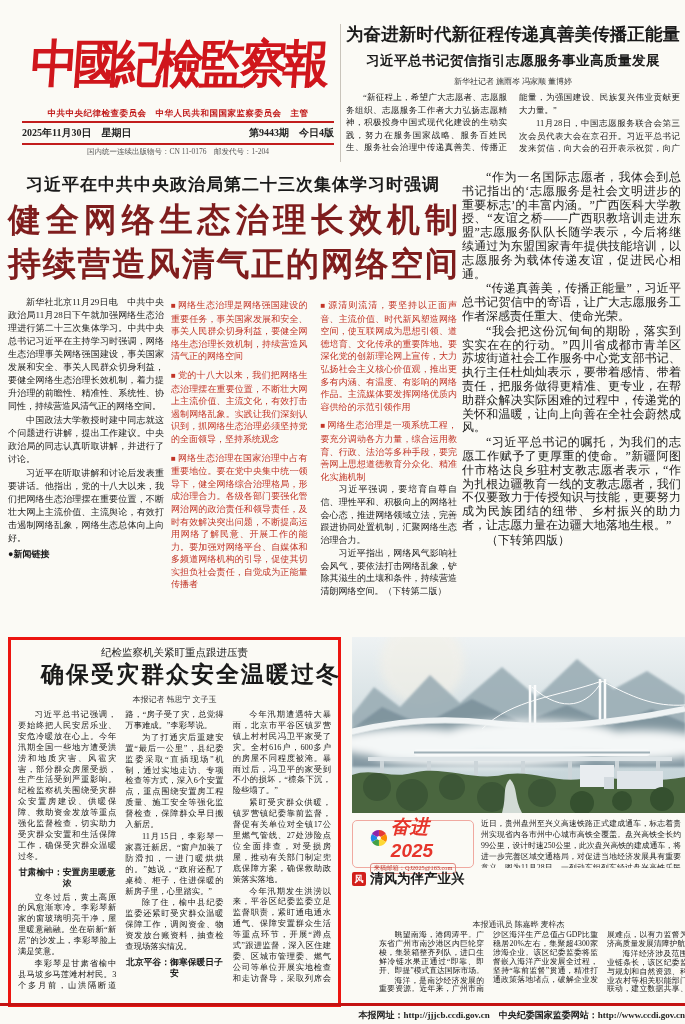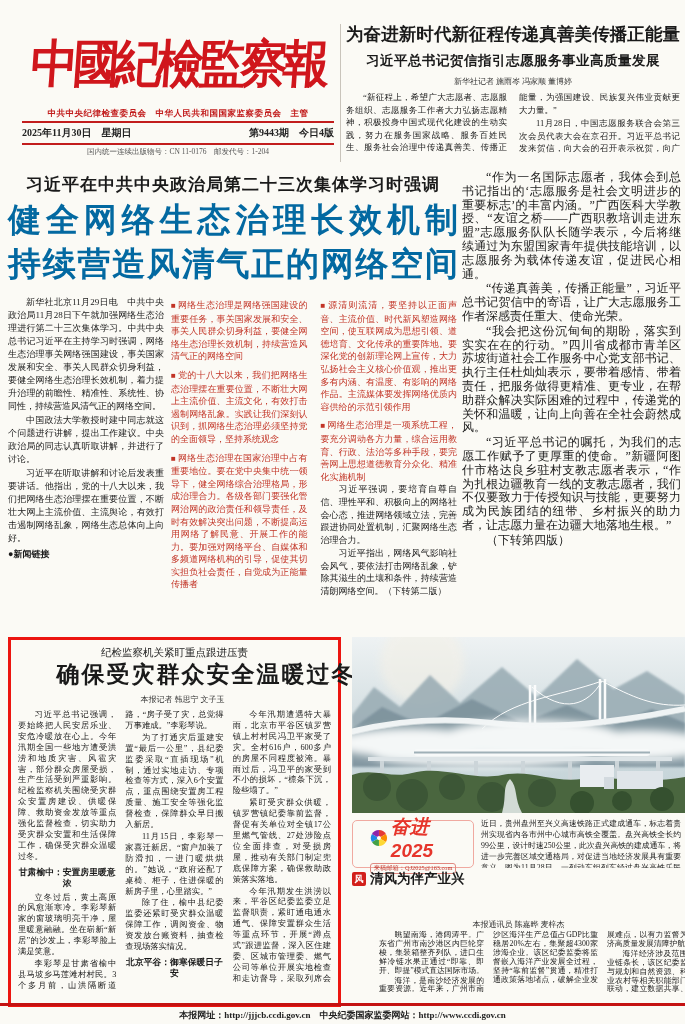--- a/index.html
+++ b/index.html
@@ -20,39 +20,39 @@
   .vdiv{left:340px;top:24px;width:1px;height:138px;background:#c9c4bb;}
 
   
   .tr-headline{left:346px;top:22px;width:334px;font-size:17.5px;font-weight:900;text-align:justify;text-align-last:justify;line-height:24px;}
   .tr-subhead{left:350px;top:52px;width:326px;font-size:13.5px;font-weight:bold;text-align:center;letter-spacing:0.5px;}
   .tr-byline{left:346px;top:76px;width:334px;text-align:center;font-size:8px;color:#333;}
   .tr-body{left:346px;top:91px;width:334px;height:75px;column-count:2;column-gap:12px;font-size:8.5px;line-height:12.6px;overflow:hidden;}
 
   
   .main-kicker{left:8px;top:173px;width:450px;text-align:center;font-size:17px;font-weight:bold;letter-spacing:1px;}
-  .main-h1,.main-h2{left:8px;width:450px;font-size:33px;font-weight:900;text-align:justify;text-align-last:justify;line-height:44px;color:#0369a1;}
+  .main-h1,.main-h2{left:8px;width:450px;font-size:33px;font-weight:900;text-align:justify;text-align-last:justify;line-height:44px;color:#7f1d1d;}
   .main-h1{top:198px;}
   .main-h2{top:242px;}
   .main-col1{left:8px;top:296px;width:156px;height:338px;font-size:9px;line-height:13px;overflow:hidden;}
   .news-link{font-weight:bold;text-indent:0;margin-top:3px;}
   .main-bullets{left:171px;top:299px;width:286px;height:336px;column-count:2;column-gap:13px;
       font-size:9px;line-height:12.6px;overflow:hidden;}
   .bullet-item{color:#c23426;text-align:justify;margin:0 0 6px 0;}
   .bullet-item::before{content:"■";margin-right:2px;font-size:8px;}
   .closing-para{color:#1a1a1a;text-indent:2em;text-align:justify;margin:0 0 1px 0;}
 
   
   .vol-cont{left:462px;top:171px;width:219px;height:460px;font-size:12px;line-height:13.8px;overflow:hidden;}
 
   
   .redbox{left:8px;top:637px;width:327px;height:364px;border:3px solid #ec1510;background:#fbfaf5;}
   .rb-kicker{left:8px;top:646px;width:333px;text-align:center;font-size:10.5px;color:#222;}
-  .rb-title{left:8px;top:659px;width:333px;text-align:center;font-size:23px;font-weight:900;letter-spacing:2px;padding-left:32px;}
-  .rb-byline{left:8px;top:694px;width:333px;text-align:center;font-size:8px;color:#333;padding-left:8px;}
+  .rb-title{left:8px;top:659px;width:333px;text-align:right;font-size:23px;font-weight:900;letter-spacing:2px;}
+  .rb-byline{left:8px;top:694px;width:333px;text-align:center;font-size:8px;color:#333;}
   .rb-body{left:18px;top:710px;width:313px;height:284px;column-count:3;column-gap:9px;font-size:8.3px;line-height:10.9px;overflow:hidden;}
   .rb-subhead{font-weight:bold;text-align:center;margin:4px 0;font-size:8.8px;}
 
   
   .photo{left:352px;top:637px;width:333px;height:176px;overflow:hidden;background:#cfdade;}
 
   
   .badge{left:352px;top:820px;width:122px;height:48px;border:1.5px solid #f0a9a0;border-radius:5px;display:flex;flex-direction:column;justify-content:center;padding:1px 17px;box-sizing:border-box;}
   .badge-row{display:flex;align-items:center;gap:3px;}
   .badge-title{font-size:19px;font-weight:900;font-style:italic;color:#e6352b;font-family:"Liberation Sans","DejaVu Sans",sans-serif;letter-spacing:0;}
@@ -61,21 +61,21 @@
 
   
   .ind-kicker{left:352px;top:870px;width:333px;font-size:13.5px;font-weight:bold;display:flex;align-items:center;gap:4px;}
   .seal{width:14px;height:14px;background:#d21f1a;color:#fff;font-size:9px;line-height:14px;text-align:center;border-radius:2px;flex:0 0 auto;font-family:"Liberation Sans","DejaVu Sans",sans-serif;}
   .ind-title{left:352px;top:886px;width:333px;text-align:center;font-size:25px;font-weight:900;letter-spacing:3px;}
   .ind-byline{left:352px;top:919px;width:333px;text-align:center;font-size:8px;color:#333;}
   .ind-body{left:352px;top:931px;width:333px;height:70px;column-count:3;column-gap:9px;font-size:7.8px;line-height:8.9px;overflow:hidden;margin-left:27px;}
 
   
   .foot-rule{left:0;top:1003px;width:685px;height:3px;background:#c41212;}
-  .footer-text{left:0;top:1009px;width:685px;text-align:center;font-size:9px;font-weight:bold;color:#222;}
+  .footer-text{left:0;top:1009px;width:685px;text-align:right;font-size:9px;font-weight:bold;color:#222;}
 </style>
 </head>
 <body>
 
 <div id="page">
 
   <div class="abs masthead-title">中國紀檢監察報</div>
   <div class="abs masthead-supervisor">中共中央纪律检查委员会　中华人民共和国国家监察委员会　主管</div>
   <div class="abs mh-rule" style="top:121px;"></div>
   <div class="abs mh-daterow">

